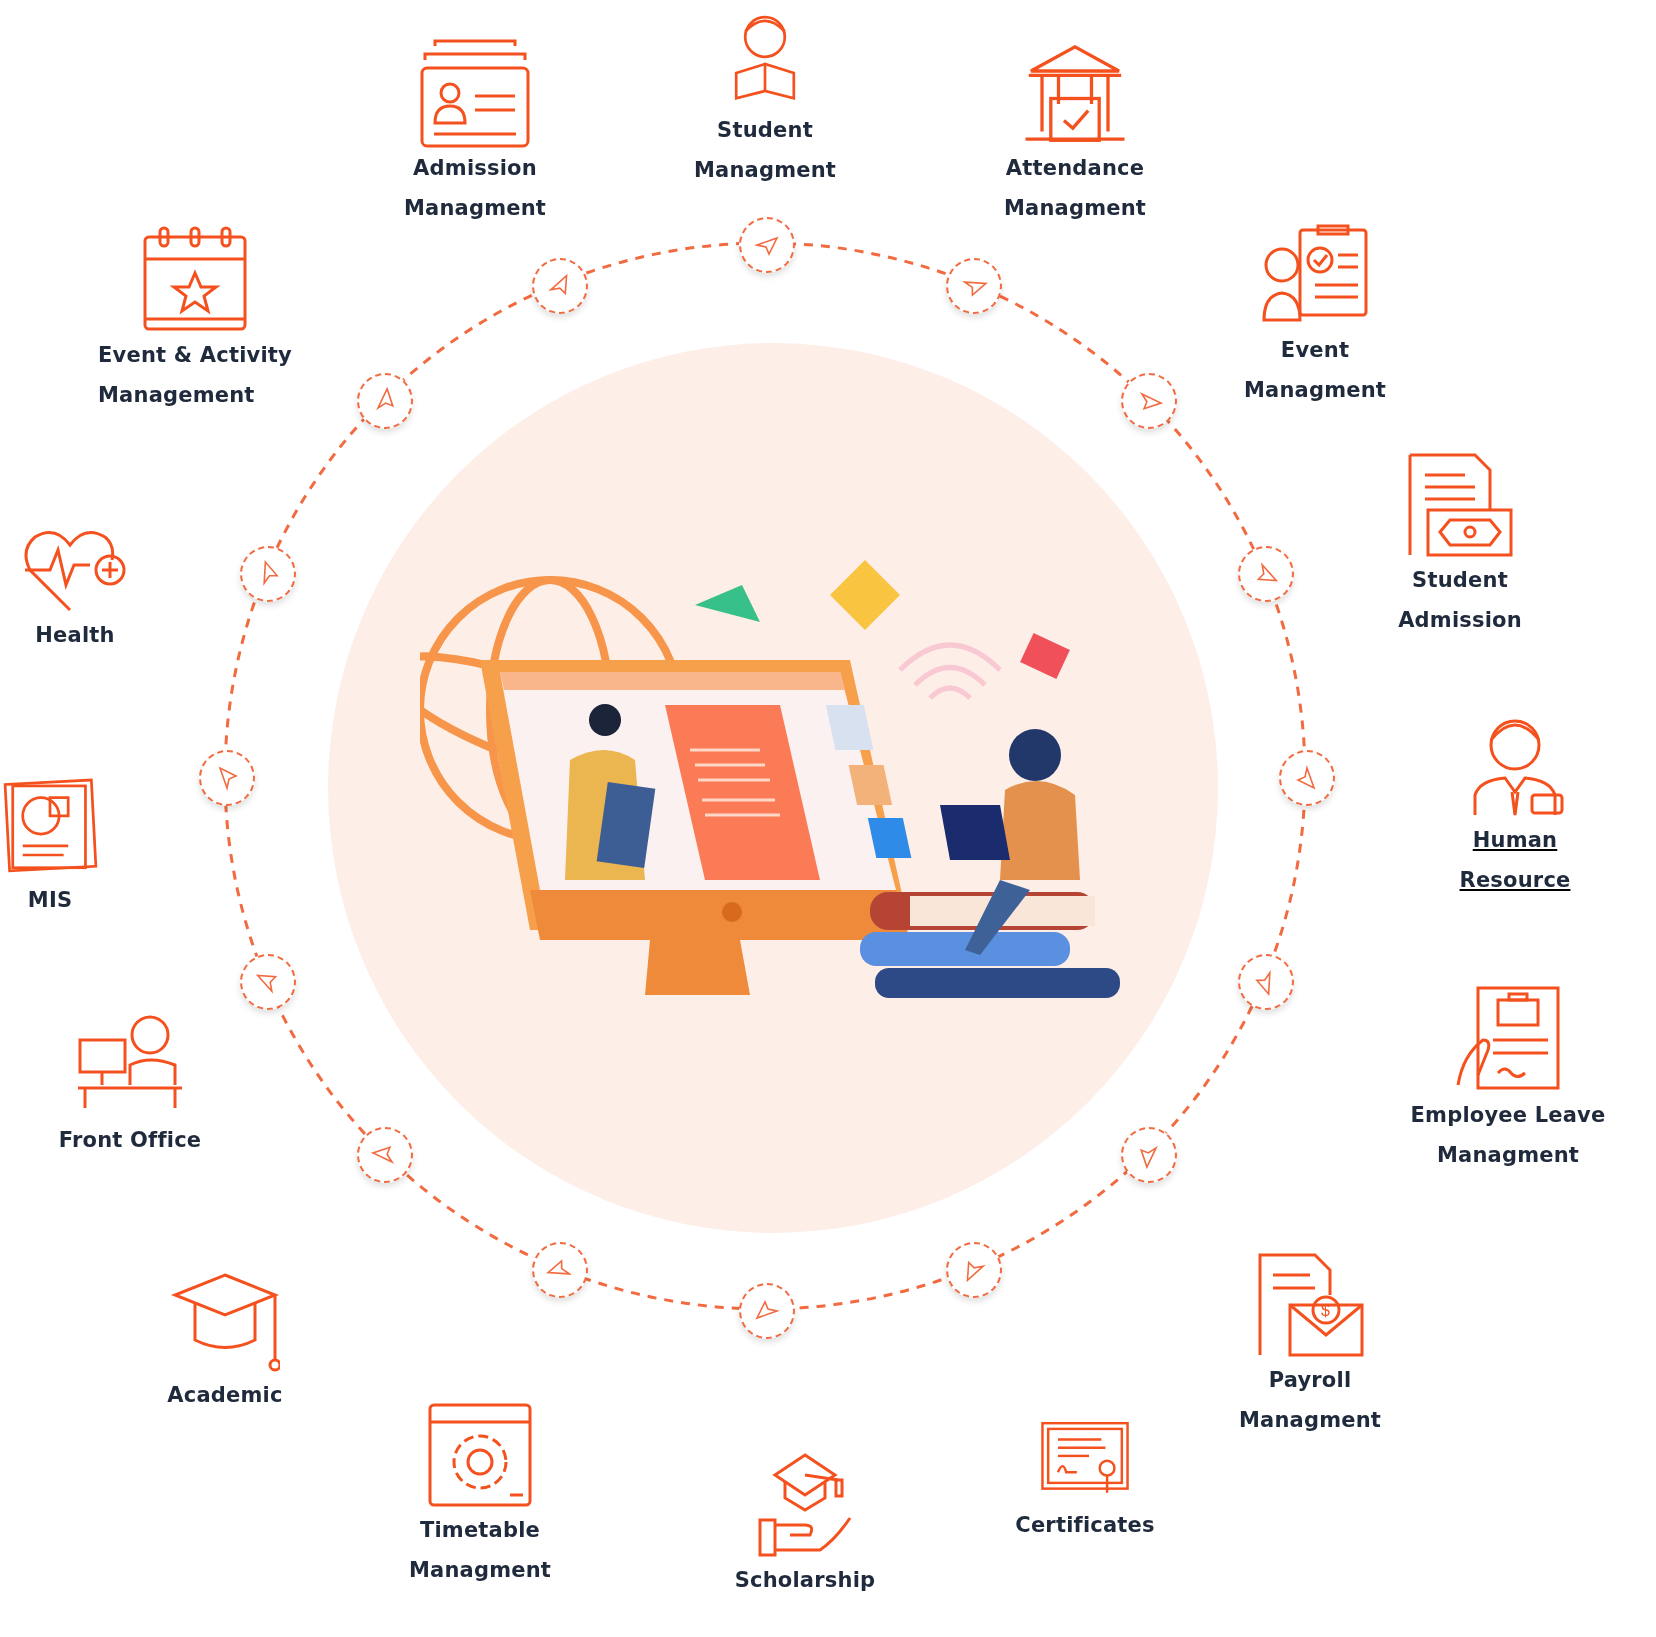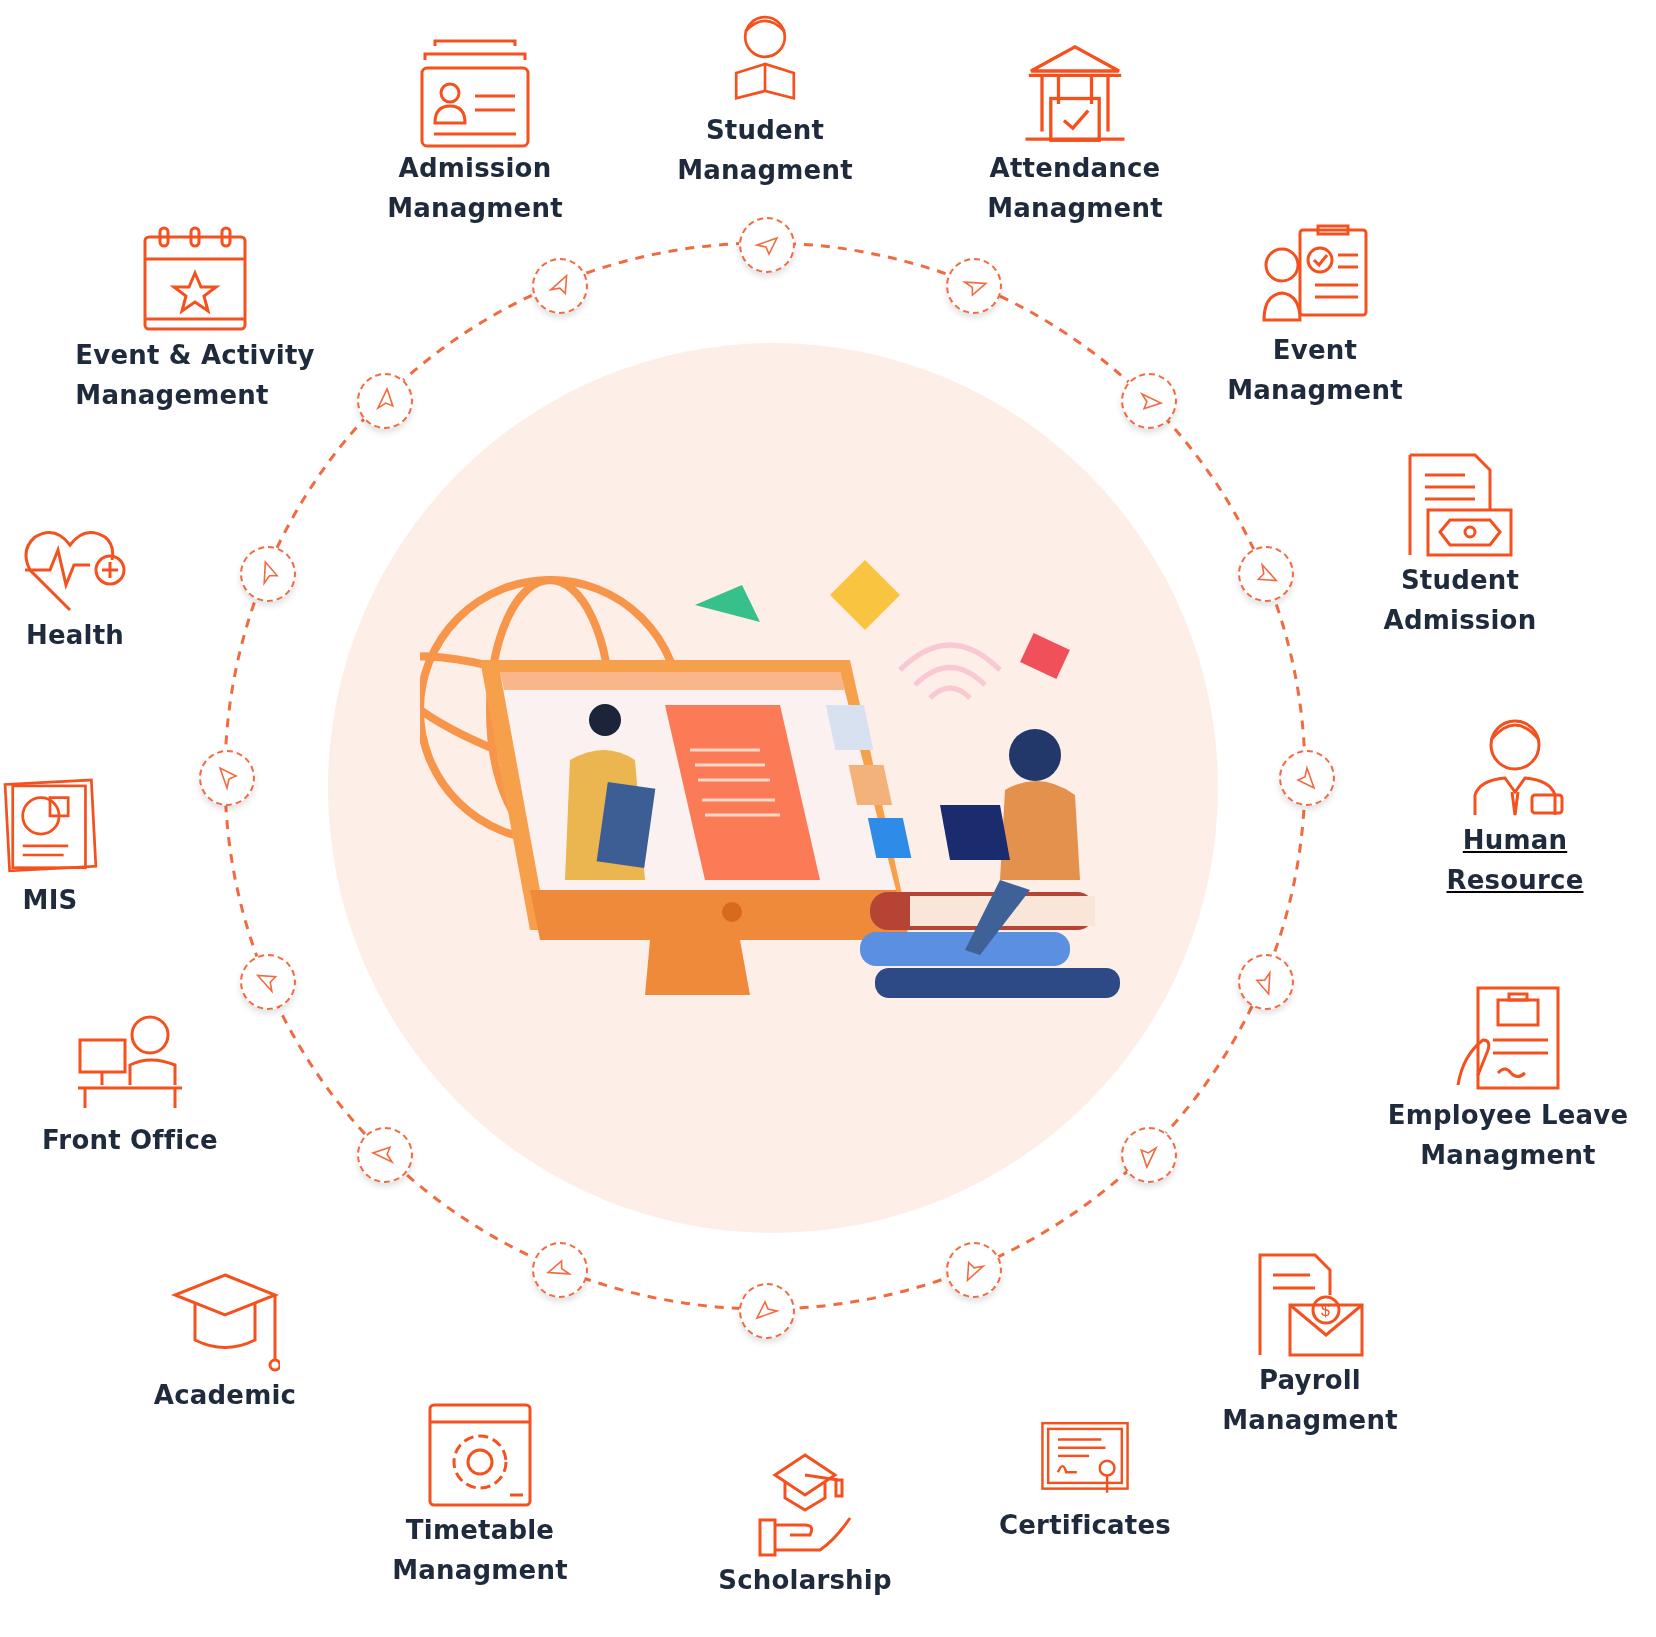--- a/index.html
+++ b/index.html
@@ -2,21 +2,21 @@
 <html><head>
 <meta charset="utf-8">
 <style>
   html,body{margin:0;padding:0;background:#ffffff;}
   body{width:1656px;height:1637px;position:relative;overflow:hidden;font-family:"DejaVu Sans","Liberation Sans",sans-serif;}
   .stage{position:absolute;left:0;top:0;width:1656px;height:1637px;}
   .bgcircle{position:absolute;left:328px;top:343px;width:890px;height:890px;border-radius:50%;background:#fdeee8;}
   svg.ring{position:absolute;left:0;top:0;}
   .module{position:absolute;display:flex;flex-direction:column;align-items:center;text-align:center;}
   .module .ico{width:110px;height:110px;}
-  .module .lbl{font-weight:bold;font-size:26px;line-height:40px;color:#1f2a3c;white-space:nowrap;letter-spacing:0.2px;}
+  .module .lbl{font-weight:bold;font-size:21px;line-height:40px;color:#1f2a3c;white-space:nowrap;letter-spacing:0.2px;}
   .node{position:absolute;width:52px;height:52px;margin-left:-26px;margin-top:-26px;border-radius:50%;background:#fff;border:2px dashed #f26a3f;box-shadow:0 4px 6px rgba(0,0,0,0.12);display:flex;align-items:center;justify-content:center;}
   .illus{position:absolute;left:420px;top:560px;width:780px;height:500px;}
 </style>
 </head>
 <body>
 
 <div class="stage">
   <div class="bgcircle"></div>
 
   <svg class="ring" width="1656" height="1637">

